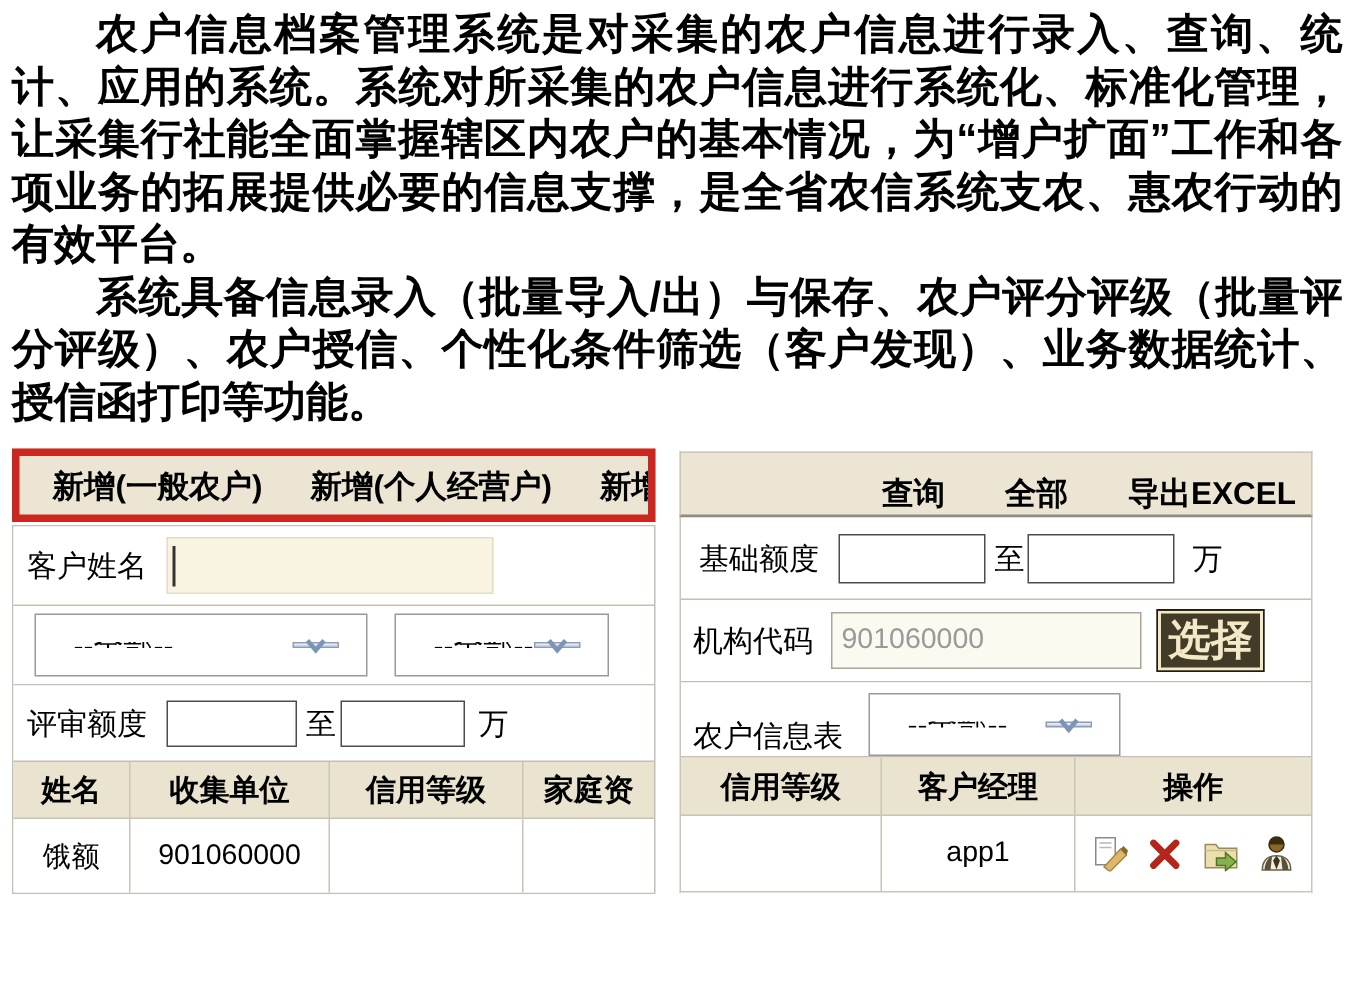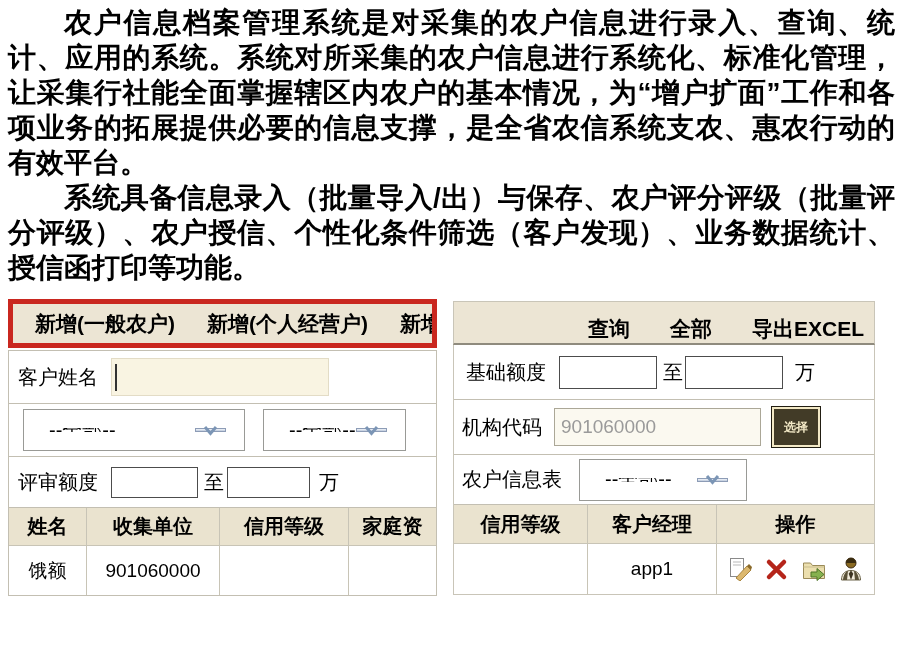--- a/index.html
+++ b/index.html
@@ -76,26 +76,26 @@
   .row-basequota { height:55px; }
   .row-basequota .rowlabel { margin-left:12px; }
   .row-orgcode { height:55px; }
   .row-orgcode .rowlabel { margin-left:8px; }
   .orgcode-input {
     margin-left:12px; width:207px; height:38px; border:1px solid #aba797;
     background:#fbf9f0; color:#9a9a9a; font-size:19px; padding:0 6px;
     font-family:"Liberation Sans","DejaVu Sans",sans-serif;
   }
   .select-btn {
-    margin-left:10px; width:50px; height:42px; background:#423b27;
+    margin-left:10px; width:72px; height:42px; background:#423b27;
     border:1px solid #211d12; box-shadow:inset 0 0 0 2px #f3e9c6;
-    color:#f3e9c6; font-size:12px; font-weight:bold;
+    color:#f3e9c6; font-size:28px; font-weight:bold;
     display:flex; align-items:center; justify-content:center; cursor:pointer;
   }
-  .row-infotable { height:50px; }
+  .row-infotable { height:50px;align-items:flex-end; }
   .row-infotable .rowlabel { margin-left:8px; }
   .dd3 { margin-left:17px; width:168px; }
 
   
   .thead { display:flex; background:#eae3cf; border-bottom:1px solid #c8c4b6; }
   .thead .cell { font-weight:bold; font-size:20px; }
   .tbody-row { display:flex; background:#fff; }
   .cell {
     display:flex; align-items:center; justify-content:center;
     border-left:1px solid #c8c4b6; overflow:hidden; white-space:nowrap; font-size:19px;

